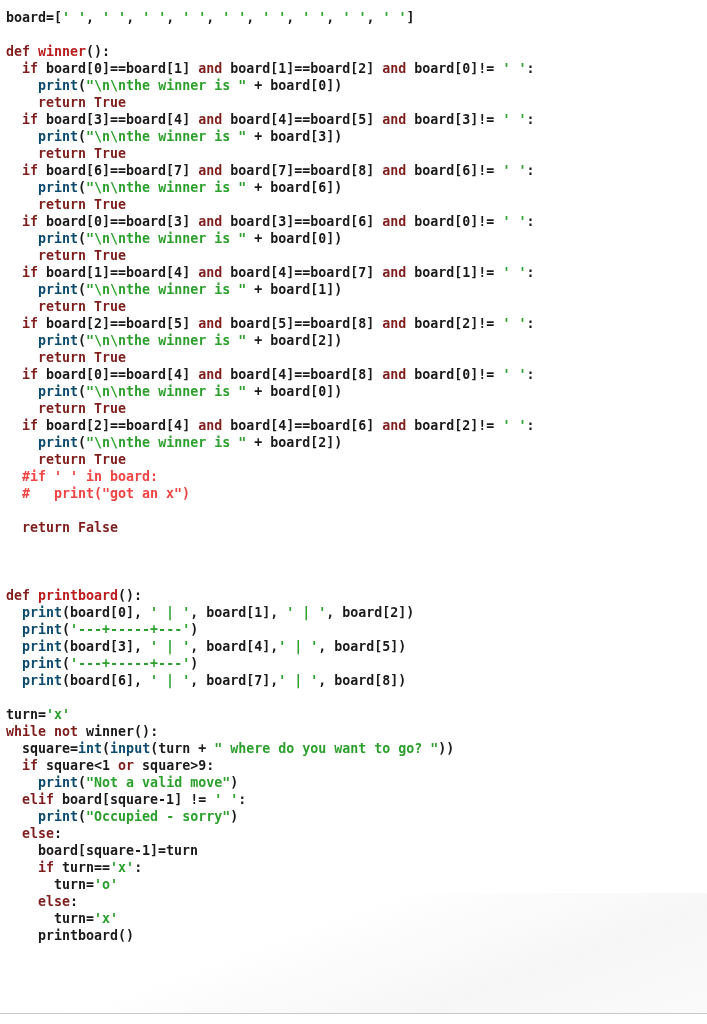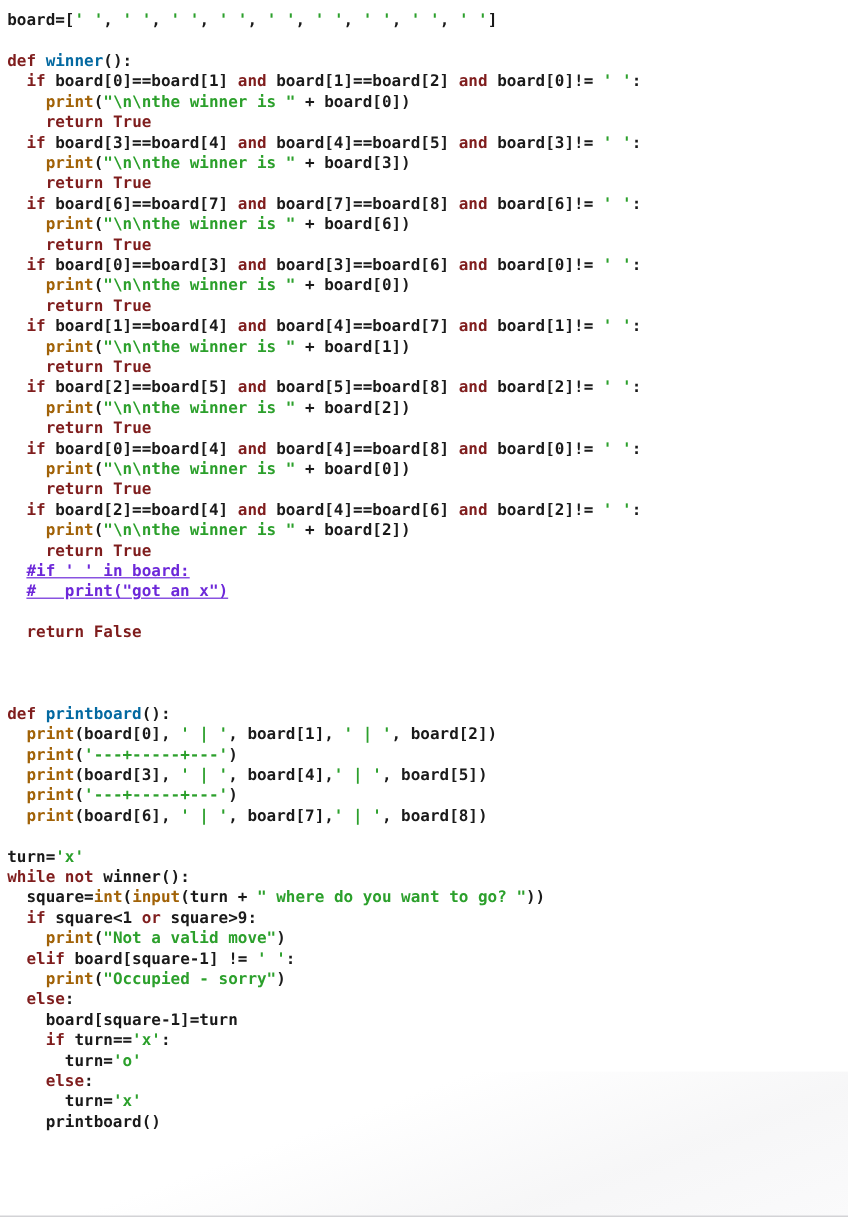--- a/index.html
+++ b/index.html
@@ -54,24 +54,24 @@
     font-weight: 700;
   }
 
   .ln {
     display: block;
     height: 17px;
     white-space: pre;
   }
 
   .kw  { color: #7f1d1d; }  
-  .fn  { color: #0369a1; }  
-  .bi  { color: #a16207; }  
+  .fn  { color: #b91c1c; }  
+  .bi  { color: #0c4a6e; }  
   .st  { color: #2ca02c; }  
-  .cm  { color: #6d28d9; text-decoration: underline; }  
+  .cm  { color: #ef4444; }  
   .df  { color: #1a1a1a; }  
 </style>
 </head>
 <body>
 
 <div id="page">
 
   <pre id="code"><span class="ln"><span class="df">board=[</span><span class="st">' '</span><span class="df">, </span><span class="st">' '</span><span class="df">, </span><span class="st">' '</span><span class="df">, </span><span class="st">' '</span><span class="df">, </span><span class="st">' '</span><span class="df">, </span><span class="st">' '</span><span class="df">, </span><span class="st">' '</span><span class="df">, </span><span class="st">' '</span><span class="df">, </span><span class="st">' '</span><span class="df">]</span></span><span class="ln">&nbsp;</span><span class="ln"><span class="kw">def</span><span class="df"> </span><span class="fn">winner</span><span class="df">():</span></span><span class="ln"><span class="df">  </span><span class="kw">if</span><span class="df"> board[0]==board[1] </span><span class="kw">and</span><span class="df"> board[1]==board[2] </span><span class="kw">and</span><span class="df"> board[0]!= </span><span class="st">' '</span><span class="df">:</span></span><span class="ln"><span class="df">    </span><span class="bi">print</span><span class="df">(</span><span class="st">"\n\nthe winner is "</span><span class="df"> + board[0])</span></span><span class="ln"><span class="df">    </span><span class="kw">return</span><span class="df"> </span><span class="kw">True</span></span><span class="ln"><span class="df">  </span><span class="kw">if</span><span class="df"> board[3]==board[4] </span><span class="kw">and</span><span class="df"> board[4]==board[5] </span><span class="kw">and</span><span class="df"> board[3]!= </span><span class="st">' '</span><span class="df">:</span></span><span class="ln"><span class="df">    </span><span class="bi">print</span><span class="df">(</span><span class="st">"\n\nthe winner is "</span><span class="df"> + board[3])</span></span><span class="ln"><span class="df">    </span><span class="kw">return</span><span class="df"> </span><span class="kw">True</span></span><span class="ln"><span class="df">  </span><span class="kw">if</span><span class="df"> board[6]==board[7] </span><span class="kw">and</span><span class="df"> board[7]==board[8] </span><span class="kw">and</span><span class="df"> board[6]!= </span><span class="st">' '</span><span class="df">:</span></span><span class="ln"><span class="df">    </span><span class="bi">print</span><span class="df">(</span><span class="st">"\n\nthe winner is "</span><span class="df"> + board[6])</span></span><span class="ln"><span class="df">    </span><span class="kw">return</span><span class="df"> </span><span class="kw">True</span></span><span class="ln"><span class="df">  </span><span class="kw">if</span><span class="df"> board[0]==board[3] </span><span class="kw">and</span><span class="df"> board[3]==board[6] </span><span class="kw">and</span><span class="df"> board[0]!= </span><span class="st">' '</span><span class="df">:</span></span><span class="ln"><span class="df">    </span><span class="bi">print</span><span class="df">(</span><span class="st">"\n\nthe winner is "</span><span class="df"> + board[0])</span></span><span class="ln"><span class="df">    </span><span class="kw">return</span><span class="df"> </span><span class="kw">True</span></span><span class="ln"><span class="df">  </span><span class="kw">if</span><span class="df"> board[1]==board[4] </span><span class="kw">and</span><span class="df"> board[4]==board[7] </span><span class="kw">and</span><span class="df"> board[1]!= </span><span class="st">' '</span><span class="df">:</span></span><span class="ln"><span class="df">    </span><span class="bi">print</span><span class="df">(</span><span class="st">"\n\nthe winner is "</span><span class="df"> + board[1])</span></span><span class="ln"><span class="df">    </span><span class="kw">return</span><span class="df"> </span><span class="kw">True</span></span><span class="ln"><span class="df">  </span><span class="kw">if</span><span class="df"> board[2]==board[5] </span><span class="kw">and</span><span class="df"> board[5]==board[8] </span><span class="kw">and</span><span class="df"> board[2]!= </span><span class="st">' '</span><span class="df">:</span></span><span class="ln"><span class="df">    </span><span class="bi">print</span><span class="df">(</span><span class="st">"\n\nthe winner is "</span><span class="df"> + board[2])</span></span><span class="ln"><span class="df">    </span><span class="kw">return</span><span class="df"> </span><span class="kw">True</span></span><span class="ln"><span class="df">  </span><span class="kw">if</span><span class="df"> board[0]==board[4] </span><span class="kw">and</span><span class="df"> board[4]==board[8] </span><span class="kw">and</span><span class="df"> board[0]!= </span><span class="st">' '</span><span class="df">:</span></span><span class="ln"><span class="df">    </span><span class="bi">print</span><span class="df">(</span><span class="st">"\n\nthe winner is "</span><span class="df"> + board[0])</span></span><span class="ln"><span class="df">    </span><span class="kw">return</span><span class="df"> </span><span class="kw">True</span></span><span class="ln"><span class="df">  </span><span class="kw">if</span><span class="df"> board[2]==board[4] </span><span class="kw">and</span><span class="df"> board[4]==board[6] </span><span class="kw">and</span><span class="df"> board[2]!= </span><span class="st">' '</span><span class="df">:</span></span><span class="ln"><span class="df">    </span><span class="bi">print</span><span class="df">(</span><span class="st">"\n\nthe winner is "</span><span class="df"> + board[2])</span></span><span class="ln"><span class="df">    </span><span class="kw">return</span><span class="df"> </span><span class="kw">True</span></span><span class="ln"><span class="df">  </span><span class="cm">#if ' ' in board:</span></span><span class="ln"><span class="df">  </span><span class="cm">#   print("got an x")</span></span><span class="ln">&nbsp;</span><span class="ln"><span class="df">  </span><span class="kw">return</span><span class="df"> </span><span class="kw">False</span></span><span class="ln">&nbsp;</span><span class="ln">&nbsp;</span><span class="ln">&nbsp;</span><span class="ln"><span class="kw">def</span><span class="df"> </span><span class="fn">printboard</span><span class="df">():</span></span><span class="ln"><span class="df">  </span><span class="bi">print</span><span class="df">(board[0], </span><span class="st">' | '</span><span class="df">, board[1], </span><span class="st">' | '</span><span class="df">, board[2])</span></span><span class="ln"><span class="df">  </span><span class="bi">print</span><span class="df">(</span><span class="st">'---+-----+---'</span><span class="df">)</span></span><span class="ln"><span class="df">  </span><span class="bi">print</span><span class="df">(board[3], </span><span class="st">' | '</span><span class="df">, board[4],</span><span class="st">' | '</span><span class="df">, board[5])</span></span><span class="ln"><span class="df">  </span><span class="bi">print</span><span class="df">(</span><span class="st">'---+-----+---'</span><span class="df">)</span></span><span class="ln"><span class="df">  </span><span class="bi">print</span><span class="df">(board[6], </span><span class="st">' | '</span><span class="df">, board[7],</span><span class="st">' | '</span><span class="df">, board[8])</span></span><span class="ln">&nbsp;</span><span class="ln"><span class="df">turn=</span><span class="st">'x'</span></span><span class="ln"><span class="kw">while</span><span class="df"> </span><span class="kw">not</span><span class="df"> winner():</span></span><span class="ln"><span class="df">  square=</span><span class="bi">int</span><span class="df">(</span><span class="bi">input</span><span class="df">(turn + </span><span class="st">" where do you want to go? "</span><span class="df">))</span></span><span class="ln"><span class="df">  </span><span class="kw">if</span><span class="df"> square&lt;1 </span><span class="kw">or</span><span class="df"> square&gt;9:</span></span><span class="ln"><span class="df">    </span><span class="bi">print</span><span class="df">(</span><span class="st">"Not a valid move"</span><span class="df">)</span></span><span class="ln"><span class="df">  </span><span class="kw">elif</span><span class="df"> board[square-1] != </span><span class="st">' '</span><span class="df">:</span></span><span class="ln"><span class="df">    </span><span class="bi">print</span><span class="df">(</span><span class="st">"Occupied - sorry"</span><span class="df">)</span></span><span class="ln"><span class="df">  </span><span class="kw">else</span><span class="df">:</span></span><span class="ln"><span class="df">    board[square-1]=turn</span></span><span class="ln"><span class="df">    </span><span class="kw">if</span><span class="df"> turn==</span><span class="st">'x'</span><span class="df">:</span></span><span class="ln"><span class="df">      turn=</span><span class="st">'o'</span></span><span class="ln"><span class="df">    </span><span class="kw">else</span><span class="df">:</span></span><span class="ln"><span class="df">      turn=</span><span class="st">'x'</span></span><span class="ln"><span class="df">    printboard()</span></span></pre>
 
   <div id="sheen"></div>

